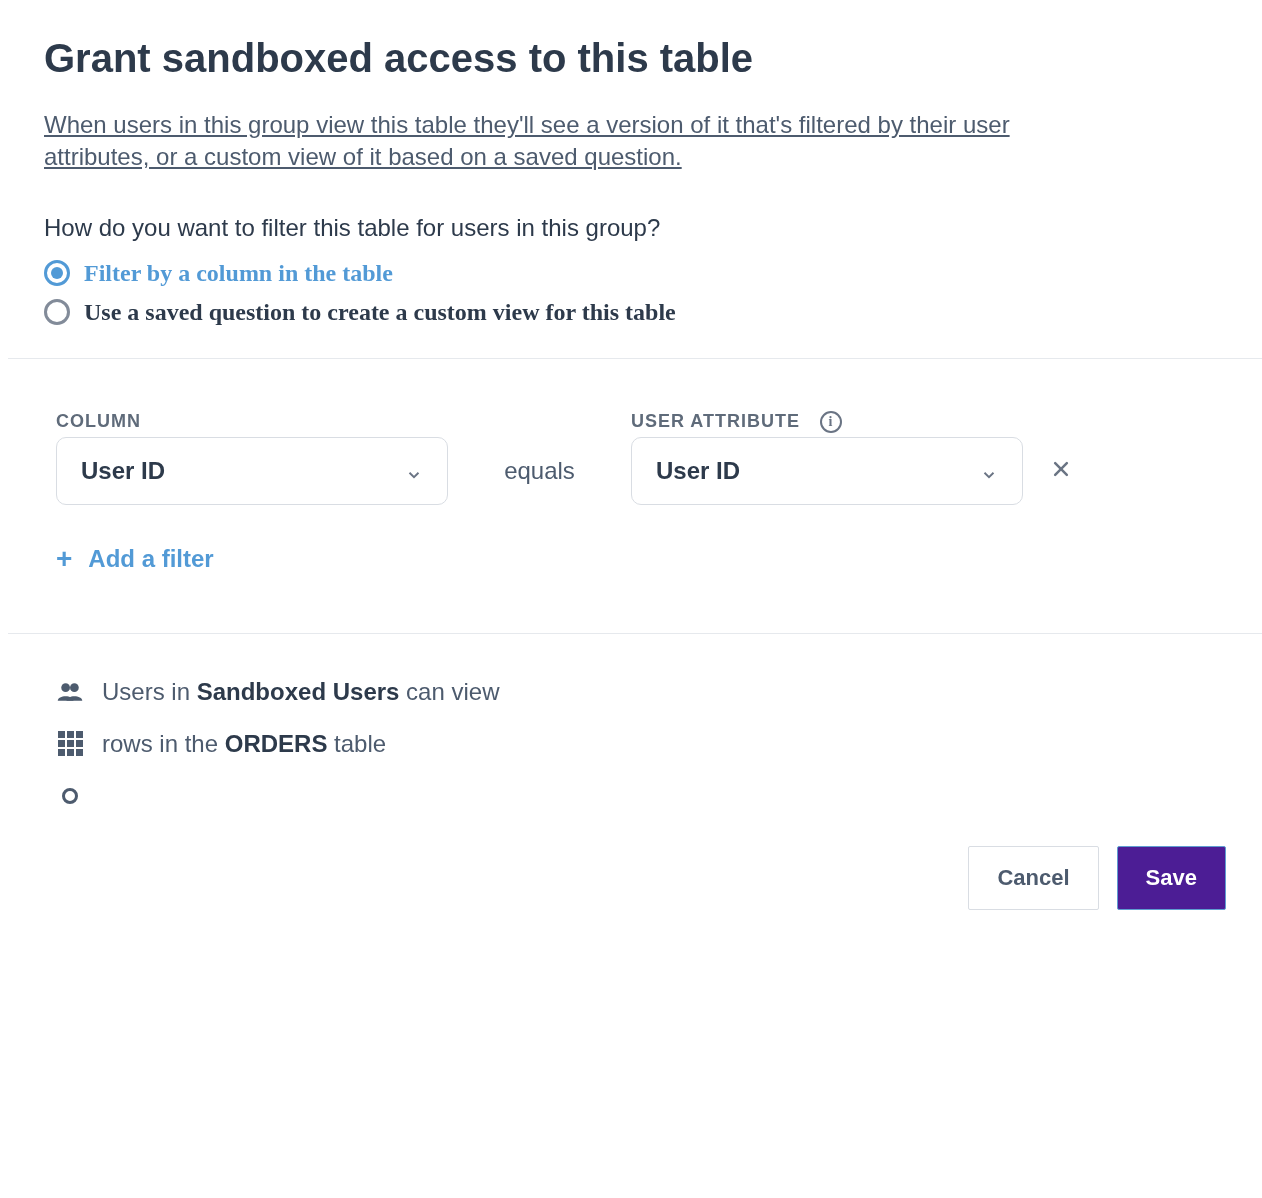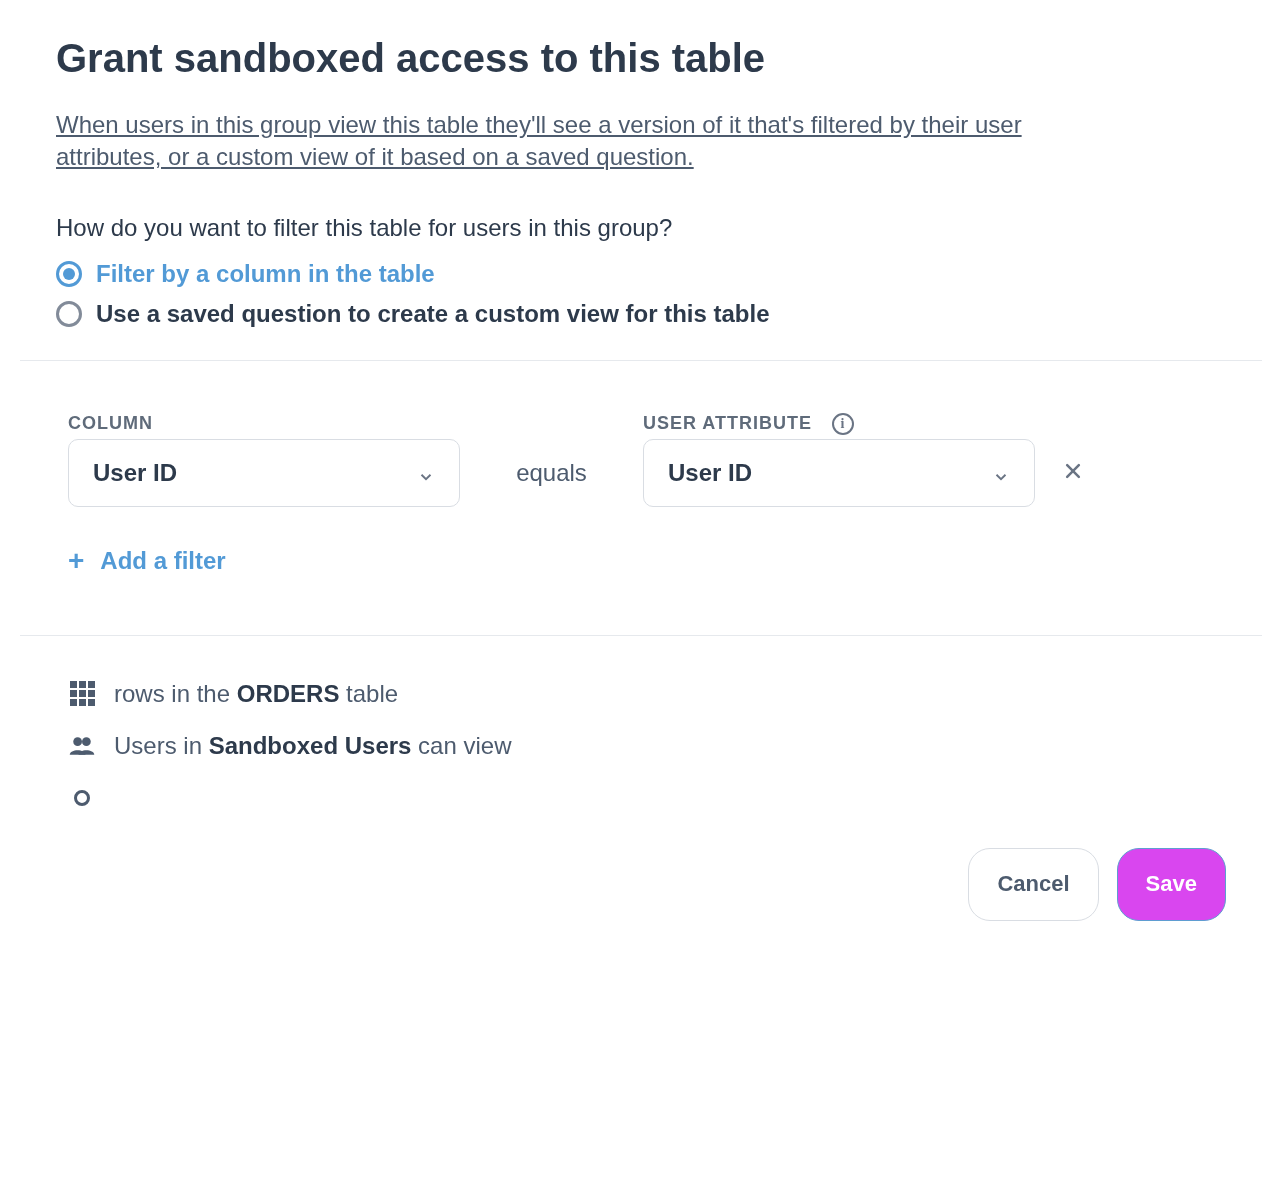--- a/index.html
+++ b/index.html
@@ -5,21 +5,21 @@
   * { box-sizing: border-box; }
   html, body {
     margin: 0; padding: 0;
     font-family: -apple-system, BlinkMacSystemFont, "Segoe UI", "Helvetica Neue", Arial, sans-serif;
     color: #2d3a4b;
     background: #fff;
     width: 1262px;
   }
   .page {
     width: 1262px;
-    padding: 36px 36px 40px 56px;
+    padding: 36px 36px 40px 44px;
   }
   h1 {
     margin: 0 0 28px 0;
     font-size: 40px;
     font-weight: 700;
     color: #2d3a4b;
   }
   .intro {
     font-size: 24px;
     line-height: 1.35;
@@ -34,20 +34,21 @@
     color: #2d3a4b;
     margin: 0 0 18px 0;
   }
   .radio-group { }
   .radio-row {
     display: flex;
     align-items: center;
     gap: 14px;
     margin-bottom: 12px;
     cursor: pointer;
+    font-family: Liberation Serif, serif;
   }
   .radio {
     width: 26px; height: 26px;
     border-radius: 50%;
     display: inline-flex;
     align-items: center; justify-content: center;
     flex-shrink: 0;
   }
   .radio-unselected {
     border: 3px solid #828b99;
@@ -214,36 +215,36 @@
     color: #5f6b7a;
   }
 
   .footer {
     display: flex;
     justify-content: flex-end;
     gap: 18px;
     margin-top: 36px;
   }
   .btn {
-    height: 73px;
+    height: 64px;
     padding: 0 28px;
-    border-radius: 22px;
+    border-radius: 2px;
     font-size: 22px;
     font-weight: 600;
     cursor: pointer;
     display: inline-flex;
     align-items: center;
   }
   .btn-cancel {
     background: #fff;
     border: 1px solid #d9dde3;
     color: #4d5b6e;
   }
   .btn-save {
-    background: #d946ef;
+    background: #4c1d95;
     border: 1px solid #5f9dd1;
     color: #fff;
   }
 </style>
 </head>
 <body>
 
 <div class="page">
 
   <h1>Grant sandboxed access to this table</h1>
@@ -310,53 +311,53 @@
     </div>
 
   </div>
 
   <hr class="divider2">
 
   <div class="section summary-area">
 
     <div class="summary-line">
       <span class="summary-icon">
-        <span class="grid-icon">
-            <span></span>
-            <span></span>
-            <span></span>
-            <span></span>
-            <span></span>
-            <span></span>
-            <span></span>
-            <span></span>
-            <span></span>
-          </span>
-      </span>
-      <span>
-        <span>rows in the </span><b>ORDERS</b><span> table</span>
-      </span>
-    </div>
-
-    <div class="summary-line">
-      <span class="summary-icon">
         <svg viewBox="0 0 32 24" width="28" height="22" fill="#4d5b6e">
           <circle cx="11" cy="7" r="5"></circle>
           <circle cx="21" cy="7" r="5"></circle>
           <path d="M2 22 C2 15, 20 15, 20 22 Z"></path>
           <path d="M12 22 C12 15, 30 15, 30 22 Z"></path>
         </svg>
       </span>
       <span>
         <span>Users in </span><b>Sandboxed Users</b><span> can view</span>
       </span>
     </div>
 
     <div class="summary-line">
       <span class="summary-icon">
+        <span class="grid-icon">
+            <span></span>
+            <span></span>
+            <span></span>
+            <span></span>
+            <span></span>
+            <span></span>
+            <span></span>
+            <span></span>
+            <span></span>
+          </span>
+      </span>
+      <span>
+        <span>rows in the </span><b>ORDERS</b><span> table</span>
+      </span>
+    </div>
+
+    <div class="summary-line">
+      <span class="summary-icon">
         <span class="circle-icon"></span>
       </span>
     </div>
   </div>
 
   <div class="footer">
     <button class="btn btn-cancel">Cancel</button>
     <button class="btn btn-save">Save</button>
   </div>
 

